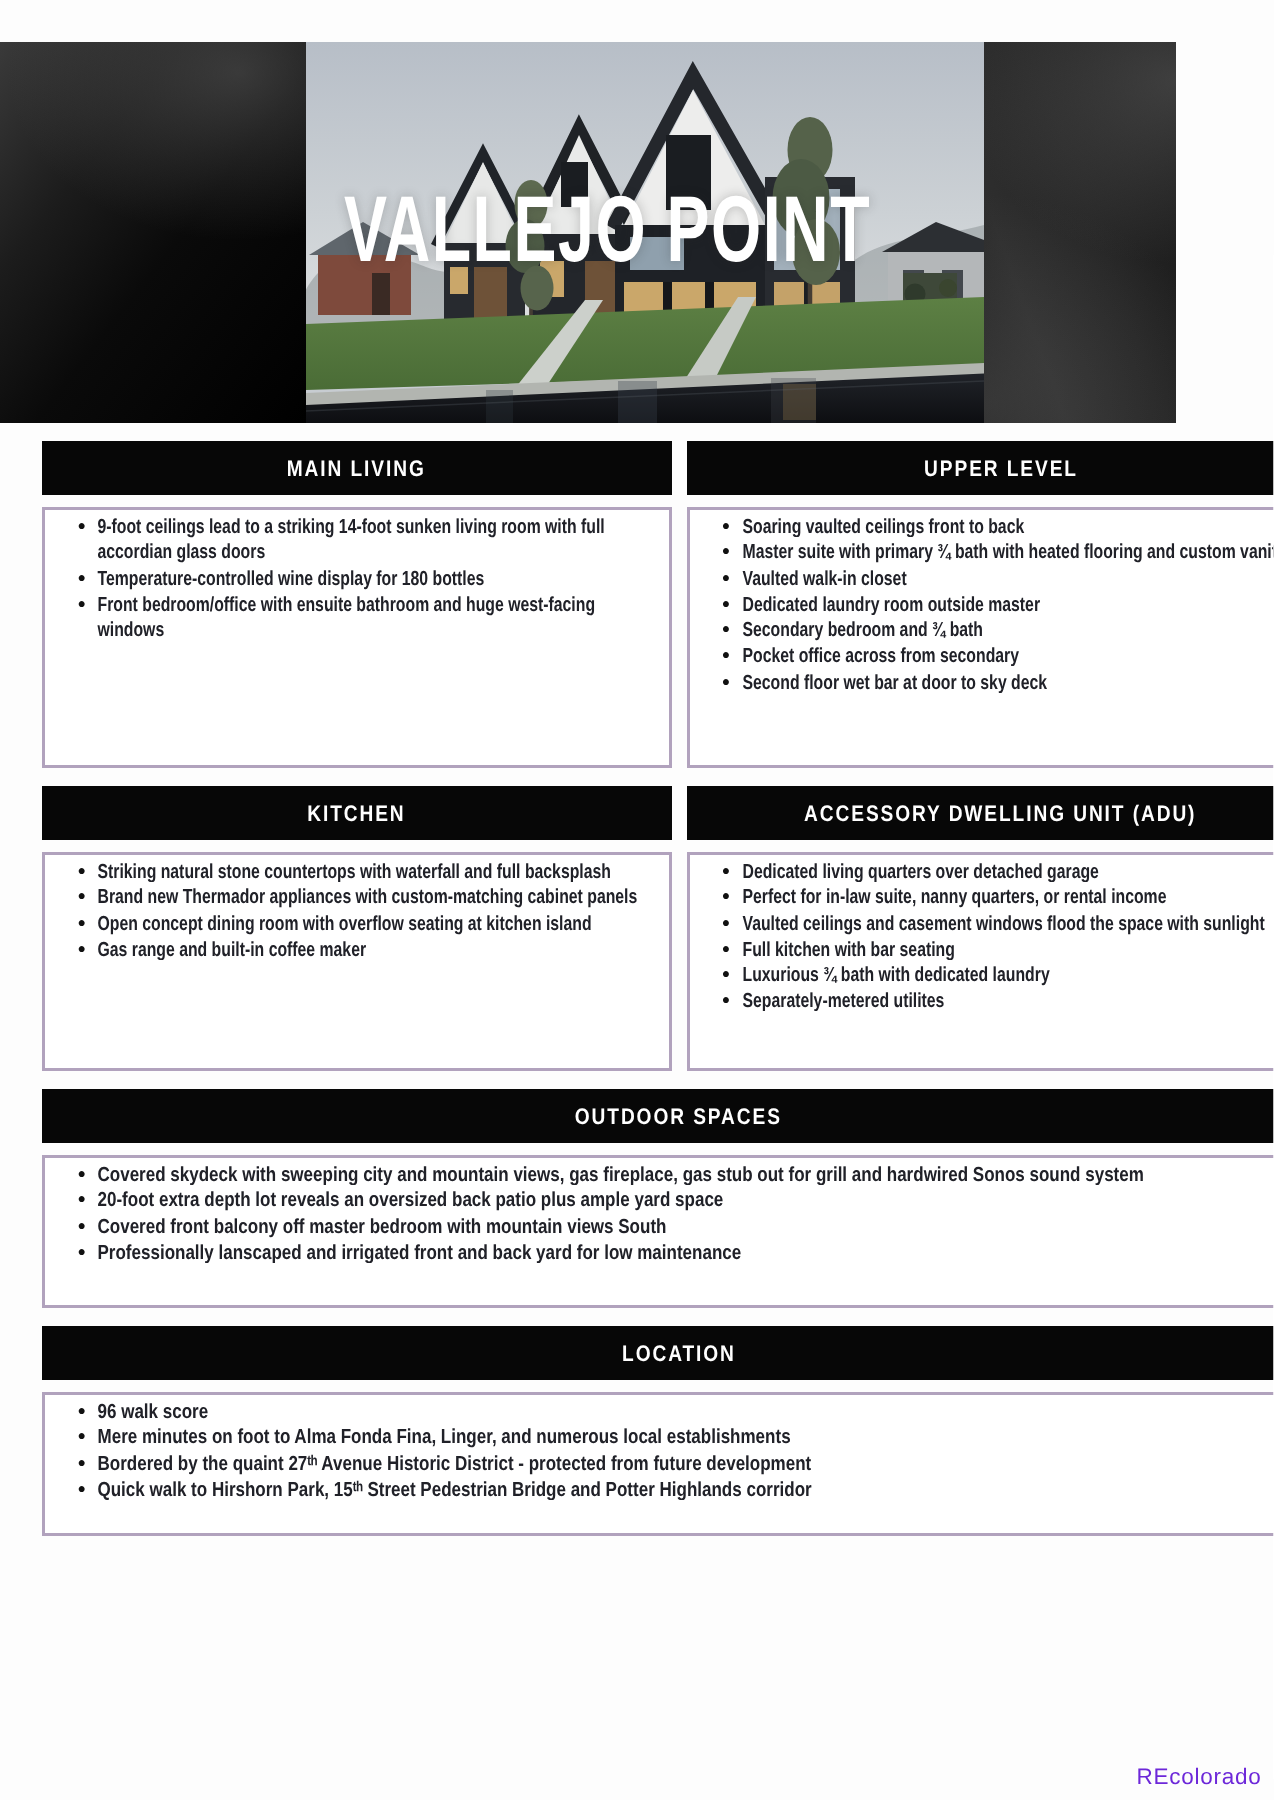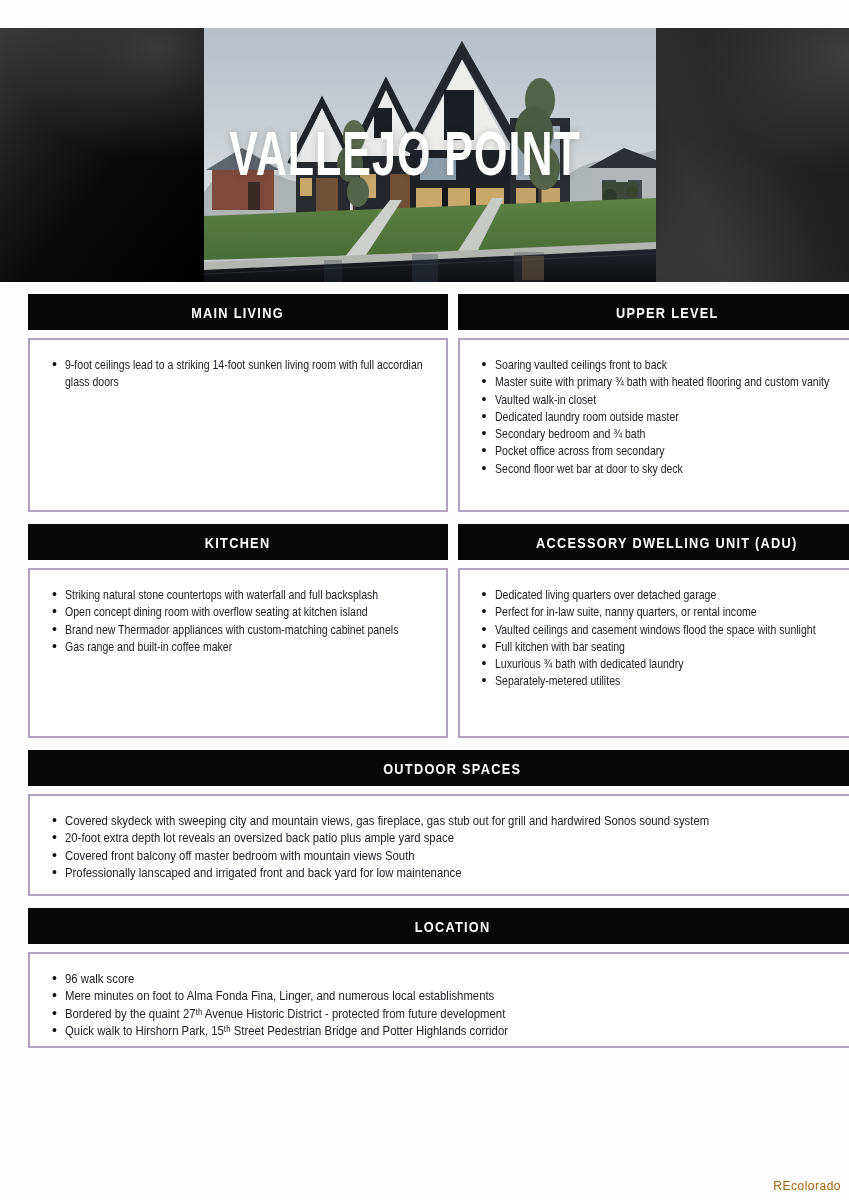--- a/index.html
+++ b/index.html
@@ -1,21 +1,21 @@
 <!DOCTYPE html>
 <html><head>
 <meta charset="utf-8">
 <style>
   html,body{margin:0;padding:0;background:#ffffff;}
   .page{
     position:relative;width:849px;height:1200px;margin:0 auto;background:#fdfdfd;
     font-family:"Liberation Sans",sans-serif;color:#1e1f26;overflow:hidden;
   }
   
-  .banner{position:absolute;top:28px;left:0;width:849px;height:254px;display:flex;}
+  .banner{position:absolute;top:28px;left:0;width:784px;height:254px;display:flex;}
   .panel{height:100%;}
   .panel.left{
     width:204px;
     background:
       radial-gradient(ellipse 220px 160px at 78% 8%, rgba(90,90,90,.55), rgba(0,0,0,0) 70%),
       linear-gradient(128deg,#3a3a3a 0%,#1c1c1c 30%,#0a0a0a 55%,#000 100%);
   }
   .panel.right{
     flex:1;
     background:
@@ -42,33 +42,33 @@
     margin-bottom:8px;
     text-align:center;
   }
   .bar-label{
     color:#ffffff;font-weight:bold;font-size:15px;letter-spacing:1.5px;white-space:nowrap;
     display:inline-block;transform:scaleX(0.85);transform-origin:50% 50%;
   }
   .box{
     background:#ffffff;border:2px solid #b1a2bd;box-sizing:border-box;
   }
-  .box.h174{height:174px;} .box.h173{height:170px;} .box.h102{height:102px;} .box.h96{height:96px;}
-  ul.features{margin:0;padding:16px 12px 0 22px;list-style:none;}
+  .box.h174{height:174px;} .box.h173{height:146px;} .box.h102{height:102px;} .box.h96{height:96px;}
+  ul.features{margin:0;padding:2px 12px 0 22px;list-style:none;font-weight:bold;}
   ul.features li{
     position:relative;padding-left:13px;font-size:13.5px;line-height:17.3px;color:#202128;
   }
   ul.features li::before{
     content:"\2022";position:absolute;left:0;top:0;font-size:14px;color:#111;
   }
   .t{display:block;width:128.2%;transform:scaleX(0.78);transform-origin:0 0;}
   .full .t{width:119%;transform:scaleX(0.84);}
   
   .watermark{
-    position:absolute;right:8px;bottom:7px;font-size:12px;color:#a16207;letter-spacing:.5px;
+    position:absolute;right:8px;bottom:7px;font-size:15px;color:#6d28d9;letter-spacing:.5px;
   }
 </style>
 </head>
 <body>
 
 <div class="page">
 
   <div class="banner">
     <div class="panel left"></div>
     <div class="photo">
@@ -167,20 +167,26 @@
     <div class="row">
       <section class="col">
         <div class="bar">
           <span class="bar-label">MAIN LIVING</span>
         </div>
         <div class="box h174">
           <ul class="features">
             <li>
                 <span class="t">9-foot ceilings lead to a striking 14-foot sunken living room with full accordian glass doors</span>
               </li>
+            <li>
+                <span class="t">Temperature-controlled wine display for 180 bottles</span>
+              </li>
+            <li>
+                <span class="t">Front bedroom/office with ensuite bathroom and huge west-facing windows</span>
+              </li>
           </ul>
         </div>
       </section>
       <section class="col">
         <div class="bar">
           <span class="bar-label">UPPER LEVEL</span>
         </div>
         <div class="box h174">
           <ul class="features">
             <li>
@@ -213,24 +219,24 @@
       <section class="col">
         <div class="bar">
           <span class="bar-label">KITCHEN</span>
         </div>
         <div class="box h173">
           <ul class="features">
             <li>
                 <span class="t">Striking natural stone countertops with waterfall and full backsplash</span>
               </li>
             <li>
+                <span class="t">Brand new Thermador appliances with custom-matching cabinet panels</span>
+              </li>
+            <li>
                 <span class="t">Open concept dining room with overflow seating at kitchen island</span>
-              </li>
-            <li>
-                <span class="t">Brand new Thermador appliances with custom-matching cabinet panels</span>
               </li>
             <li>
                 <span class="t">Gas range and built-in coffee maker</span>
               </li>
           </ul>
         </div>
       </section>
       <section class="col">
         <div class="bar">
           <span class="bar-label">ACCESSORY DWELLING UNIT (ADU)</span>

